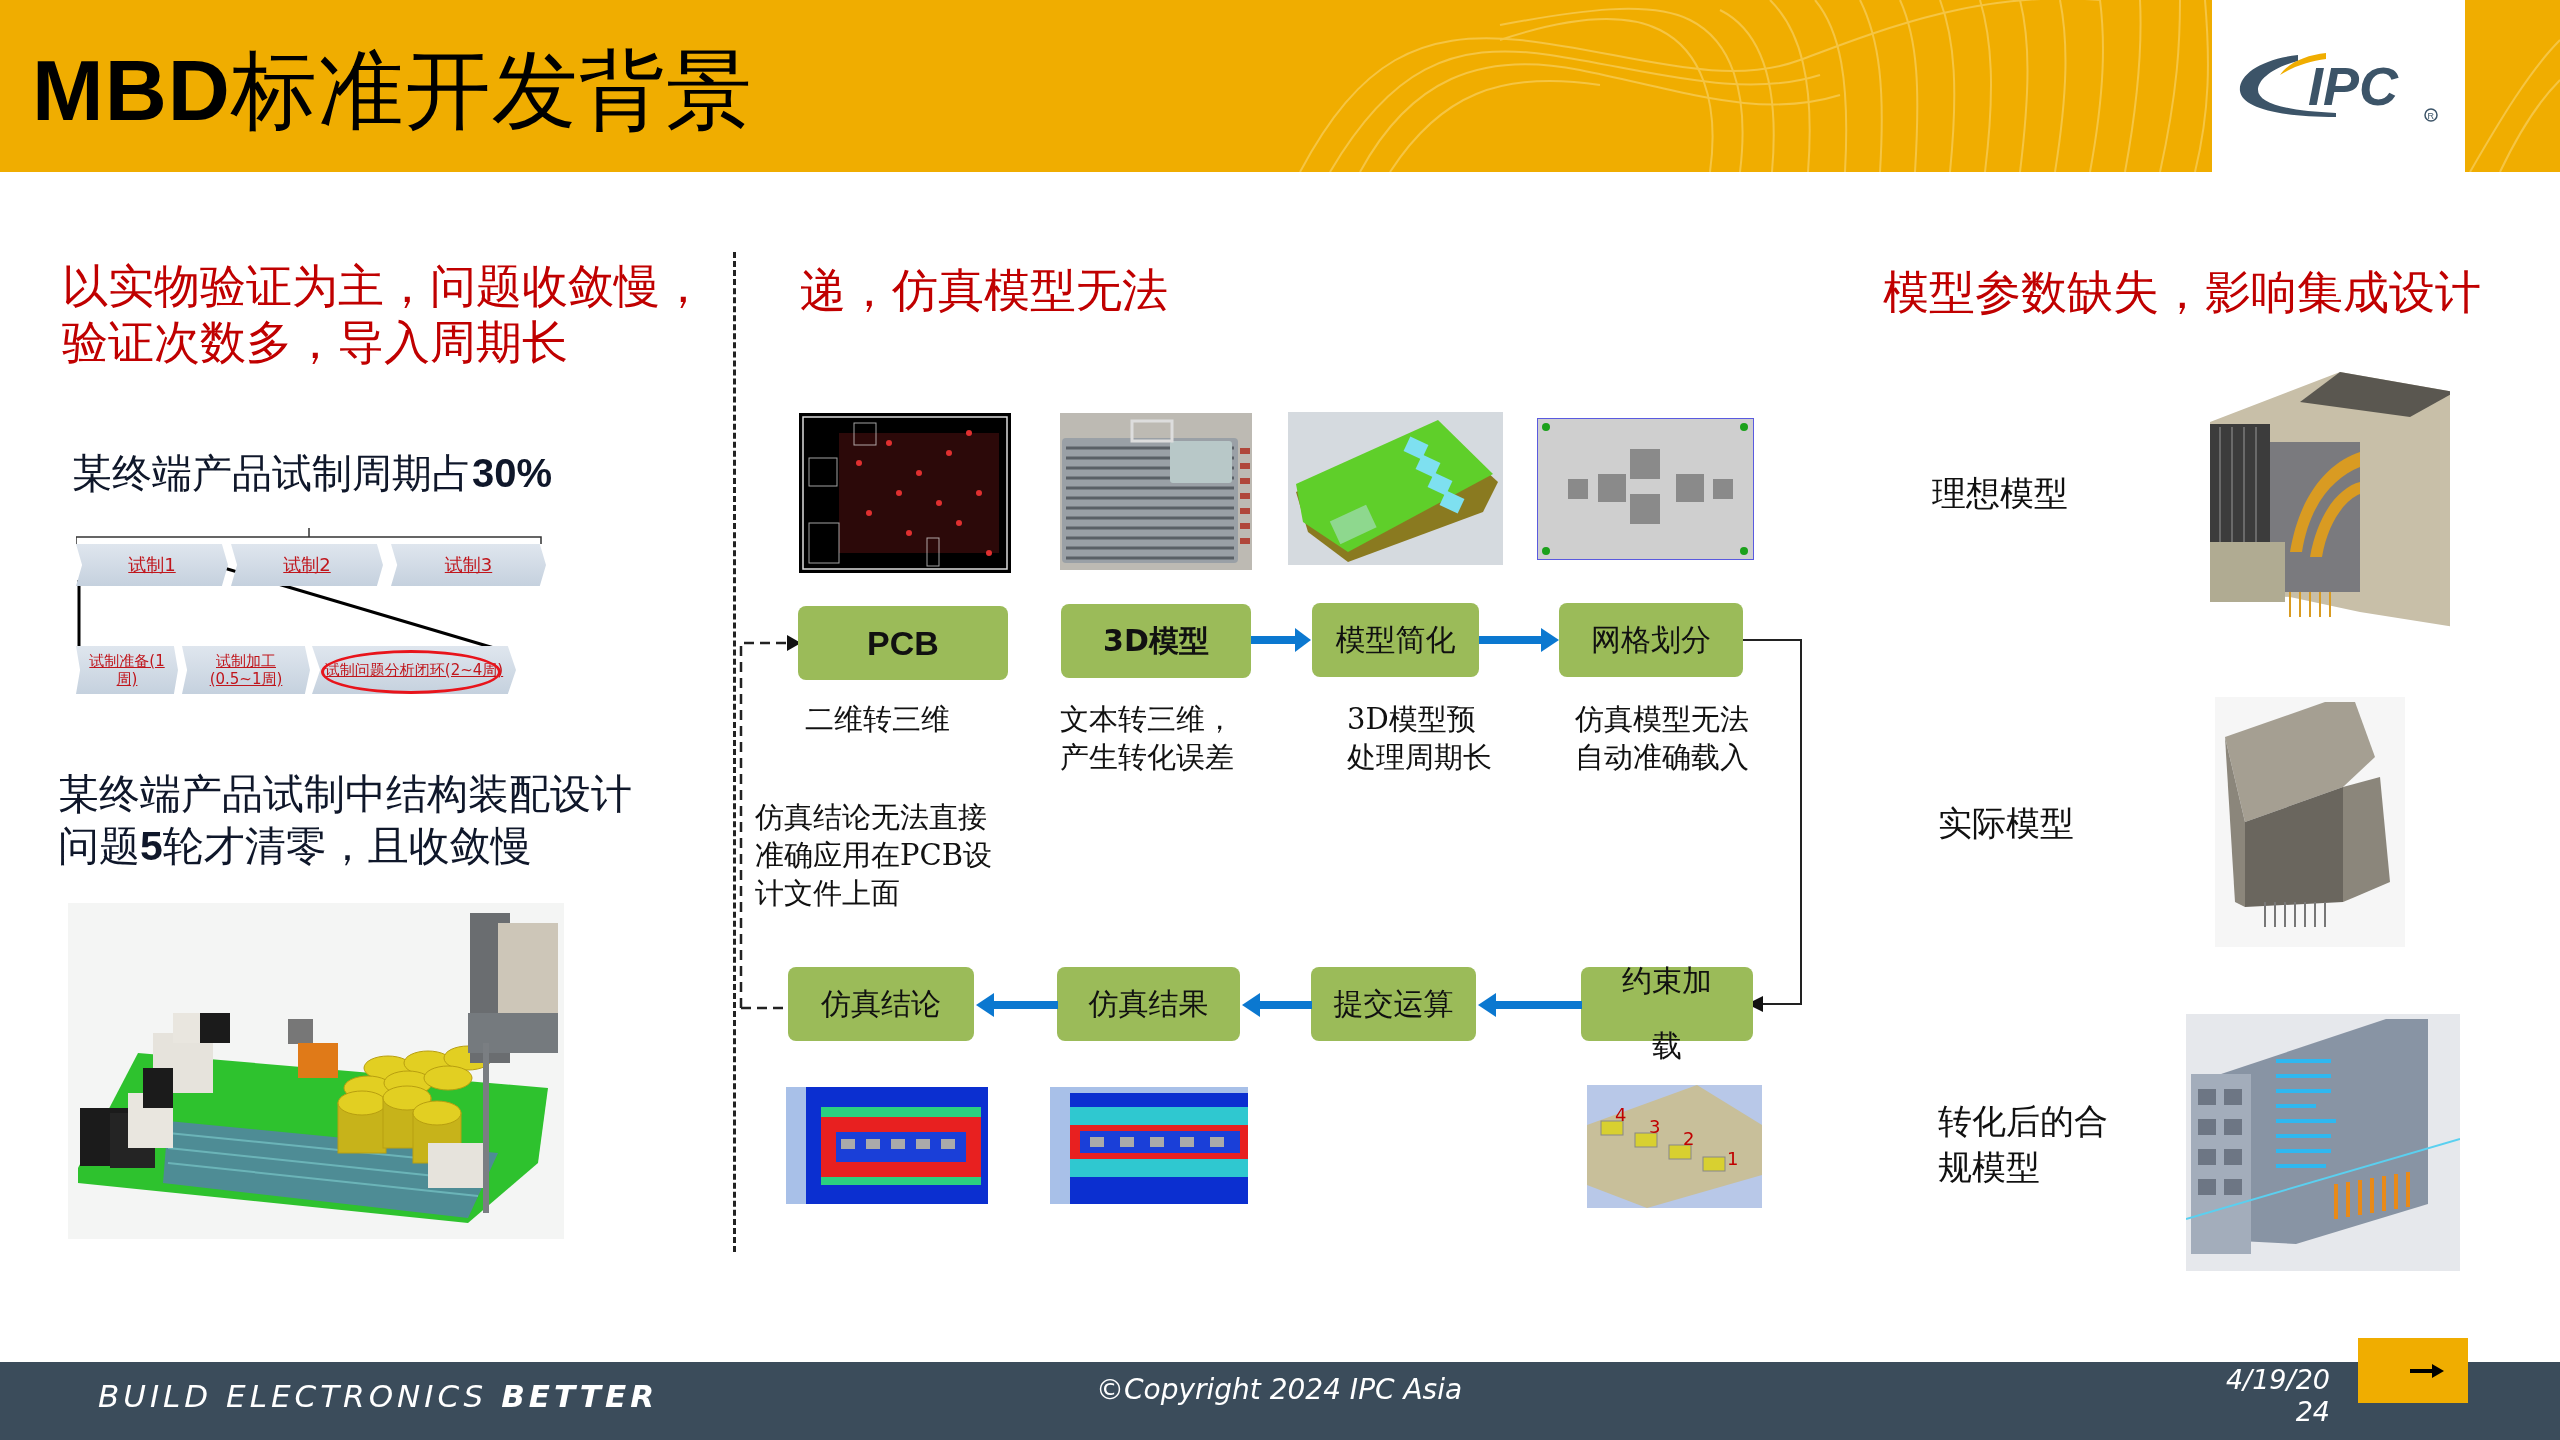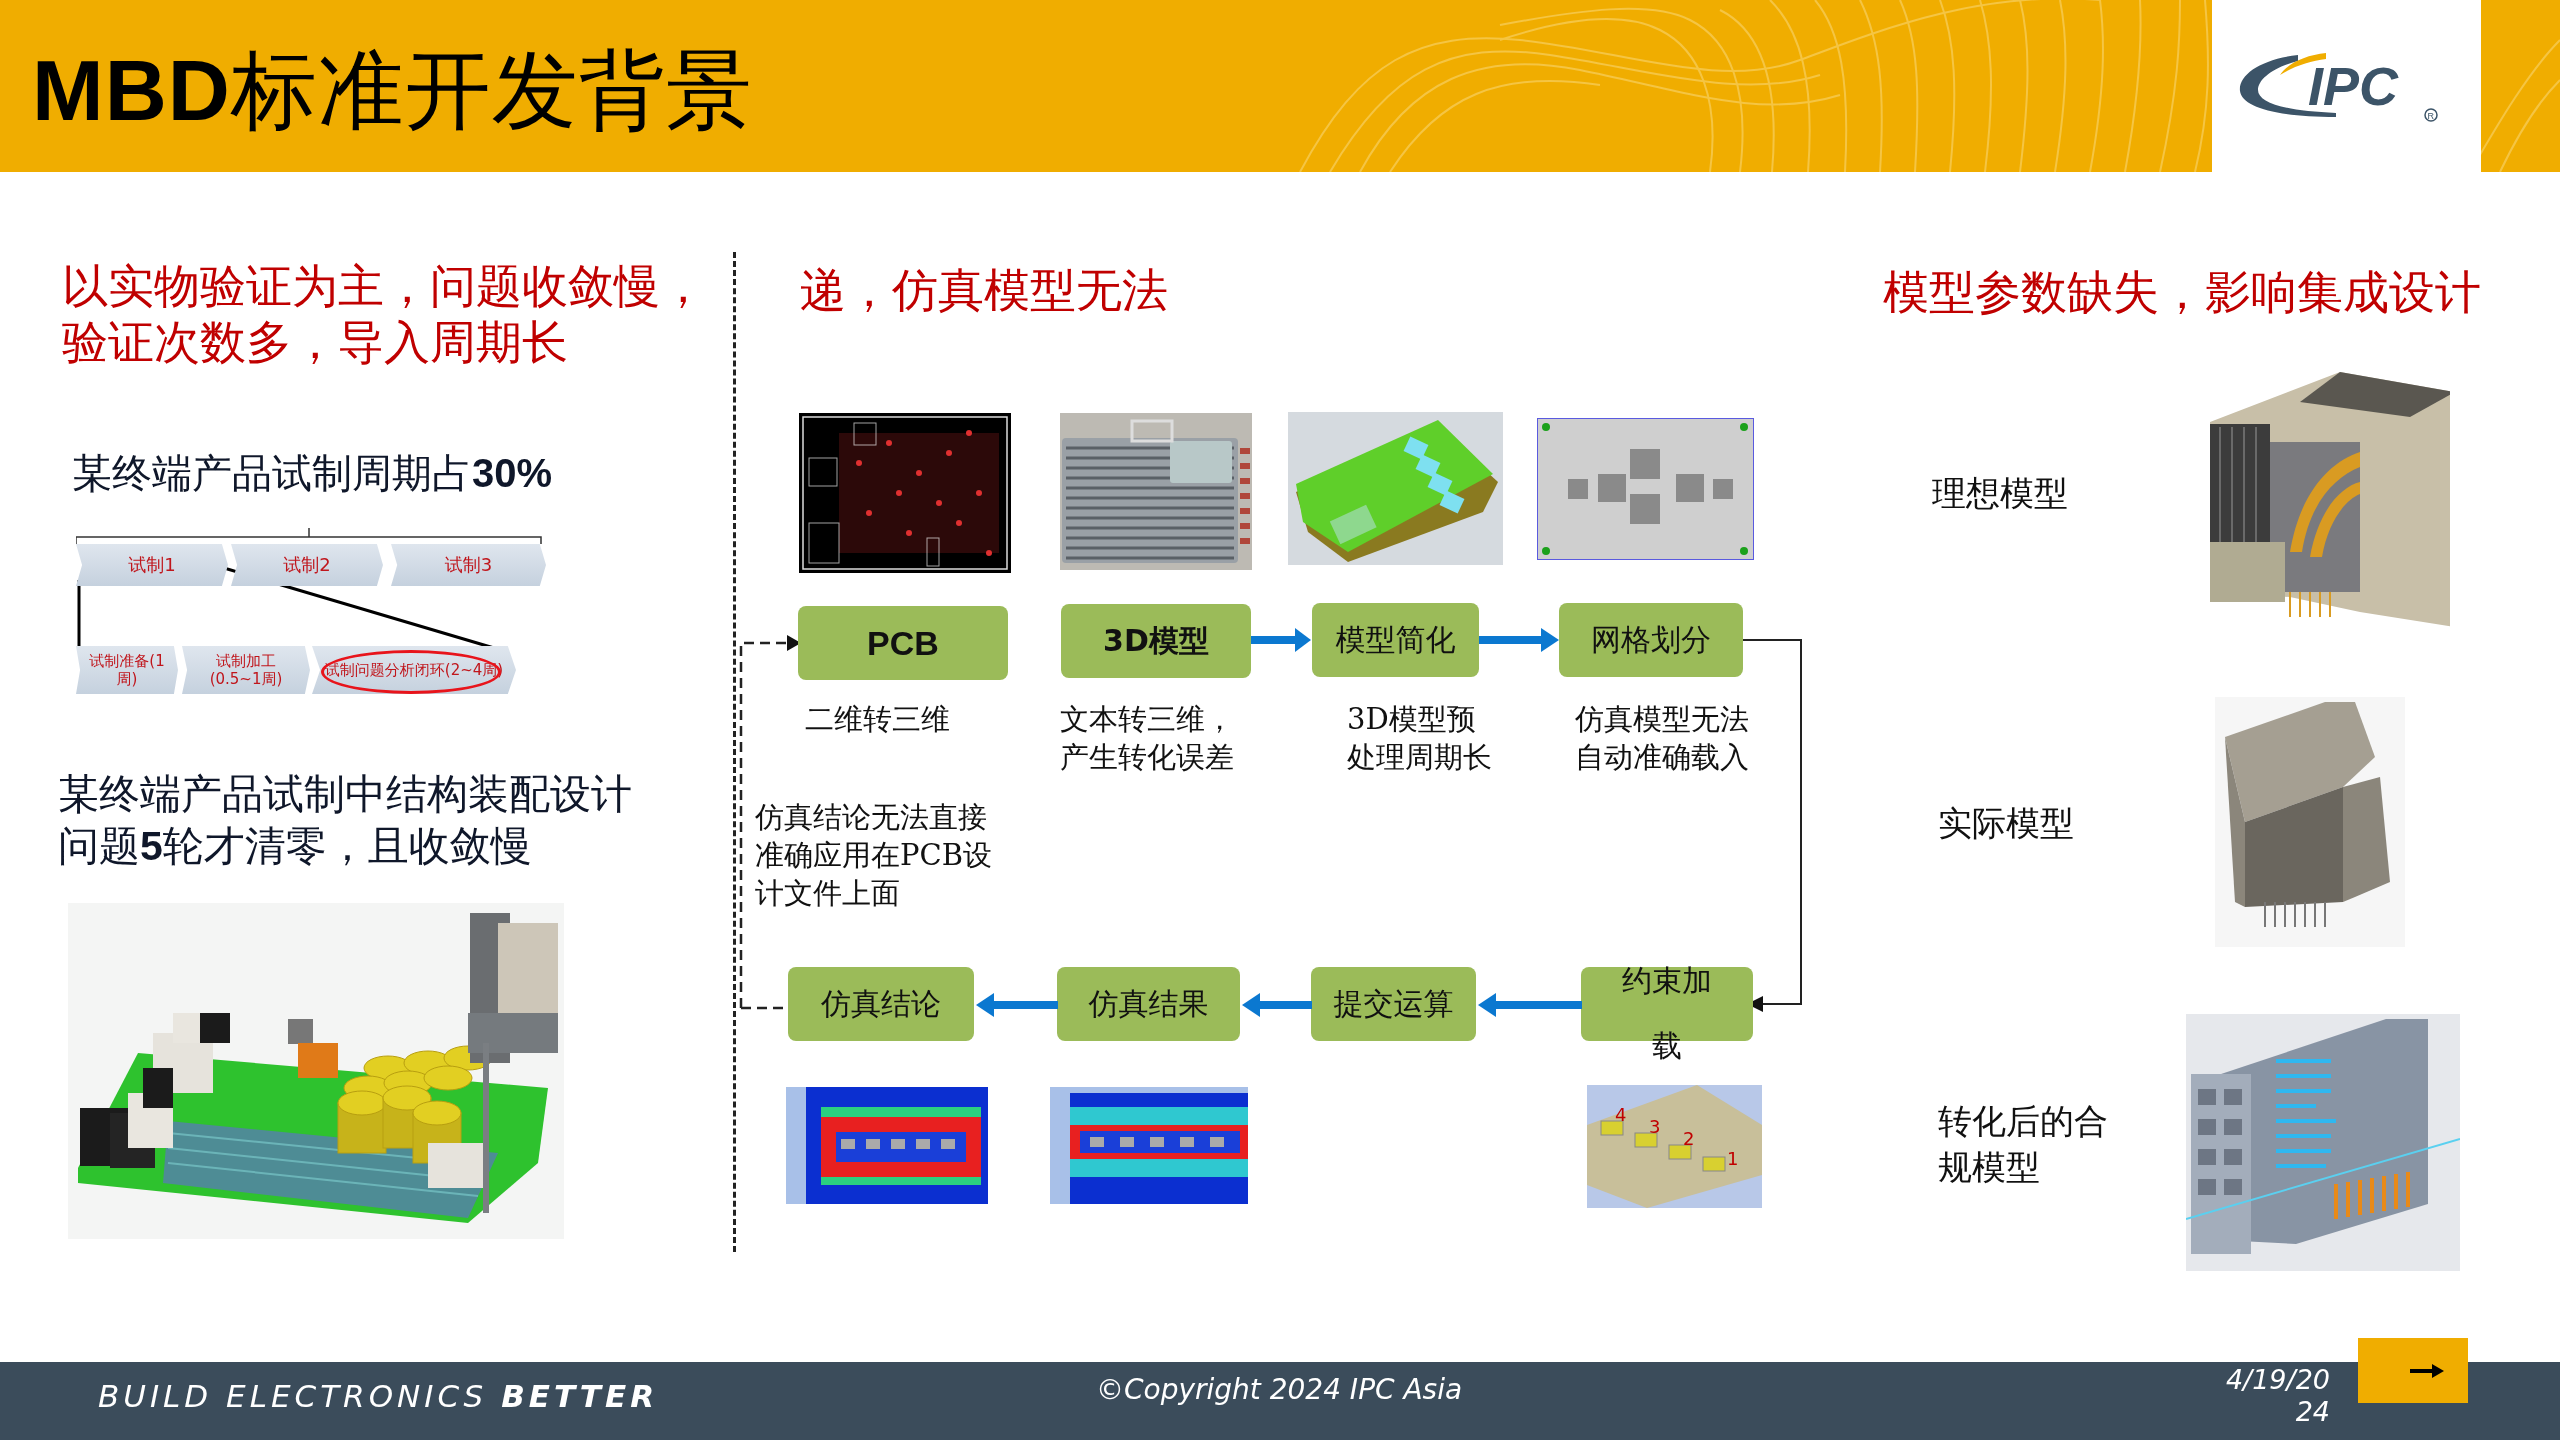--- a/index.html
+++ b/index.html
@@ -6,34 +6,34 @@
   body { width:2560px; height:1440px; position:relative; overflow:hidden; background:#ffffff;
          font-family:"DejaVu Serif","Liberation Serif",serif; }
   .abs { position:absolute; }
 
   
   .header { left:0; top:0; width:2560px; height:172px; background:#f0ad00; overflow:hidden; }
   .header svg.waves { position:absolute; left:0; top:0; }
   .title { left:32px; top:40px; font-family:"Liberation Sans","DejaVu Sans",sans-serif; font-weight:bold;
            font-size:86px; color:#000000; letter-spacing:1px; line-height:100px; white-space:nowrap; }
   .title .cn { font-weight:normal; font-family:"DejaVu Sans",sans-serif; }
-  .logo-box { left:2212px; top:0; width:253px; height:172px; background:#ffffff;padding-left:16px; }
+  .logo-box { left:2212px; top:0; width:253px; height:172px; background:#ffffff; }
   .logo-box svg { position:absolute; left:24px; top:45px; }
 
   
   .red-head { color:#c00000; font-size:46px; line-height:56px; font-family:"DejaVu Serif",serif; }
   .blue-txt { color:#0f172a; font-family:"DejaVu Sans",sans-serif; }
 
   .divider { left:733px; top:252px; width:0; height:1000px; border-left:3px dashed #222; }
 
   
   .chev { position:absolute; height:42px; background:linear-gradient(#dfe6ee,#c5d1de);
           clip-path:polygon(0 0, 96% 0, 100% 50%, 96% 100%, 0 100%, 4% 50%);
           color:#c0161c; font-family:"DejaVu Sans",sans-serif; font-size:18px; text-align:center;
-          display:flex; align-items:center; justify-content:center; line-height:18px; }
+          display:flex; align-items:center; justify-content:center; line-height:18px;text-decoration:underline; }
   .chev-s { height:48px; font-size:15px; line-height:18px; }
 
   
   .fbox { position:absolute; background:#9bbb59; border-radius:8px; color:#111;
           display:flex; align-items:center; justify-content:center; font-size:30px;
           font-family:"DejaVu Sans",sans-serif; }
   .fbox.bold { font-family:"Liberation Sans",sans-serif; font-weight:bold; font-size:34px; }
   .fcap { position:absolute; font-size:29px; line-height:38px; color:#111; font-family:"DejaVu Serif",serif; }
 
   .img { position:absolute; overflow:hidden; }

